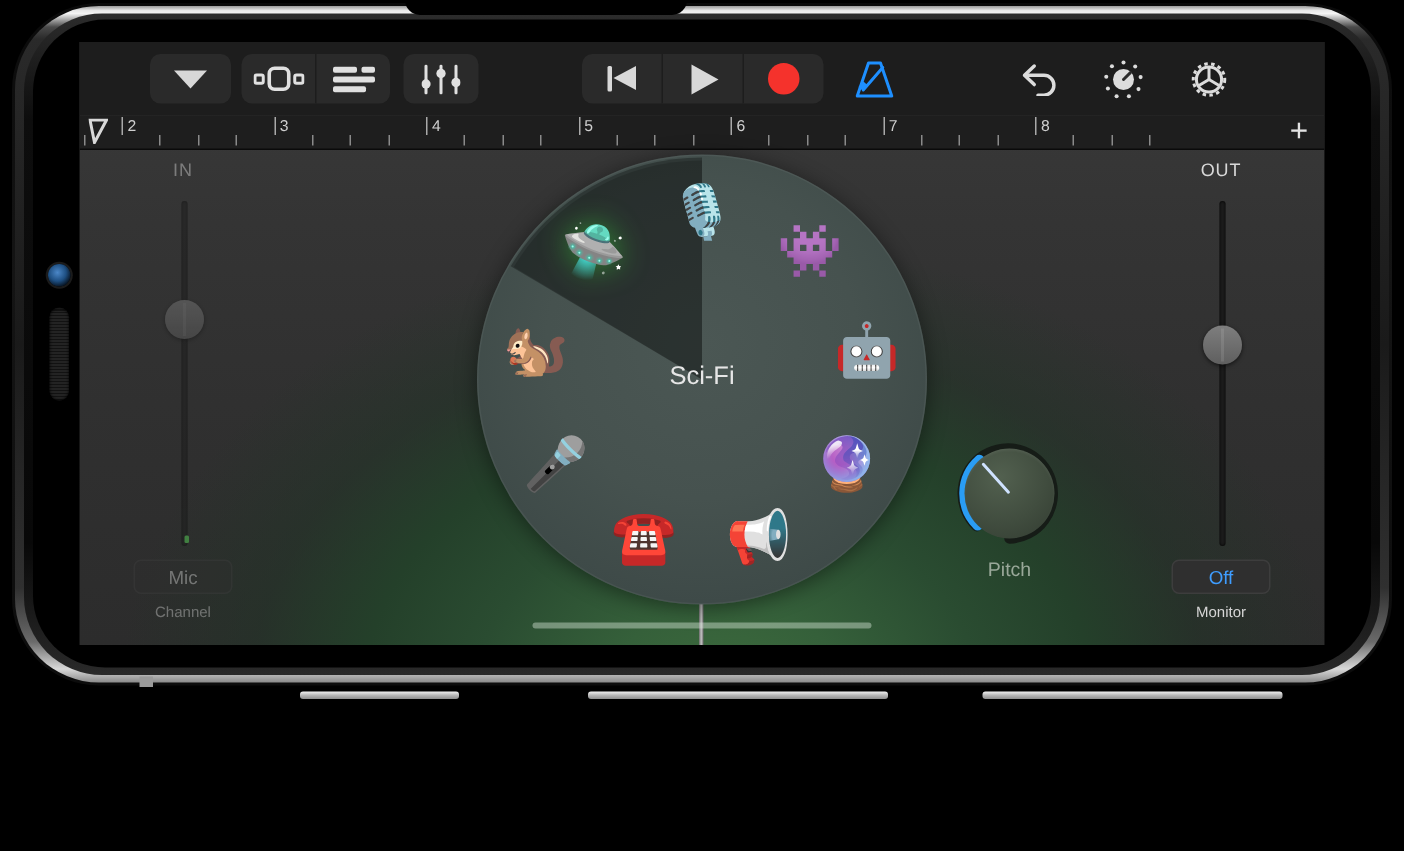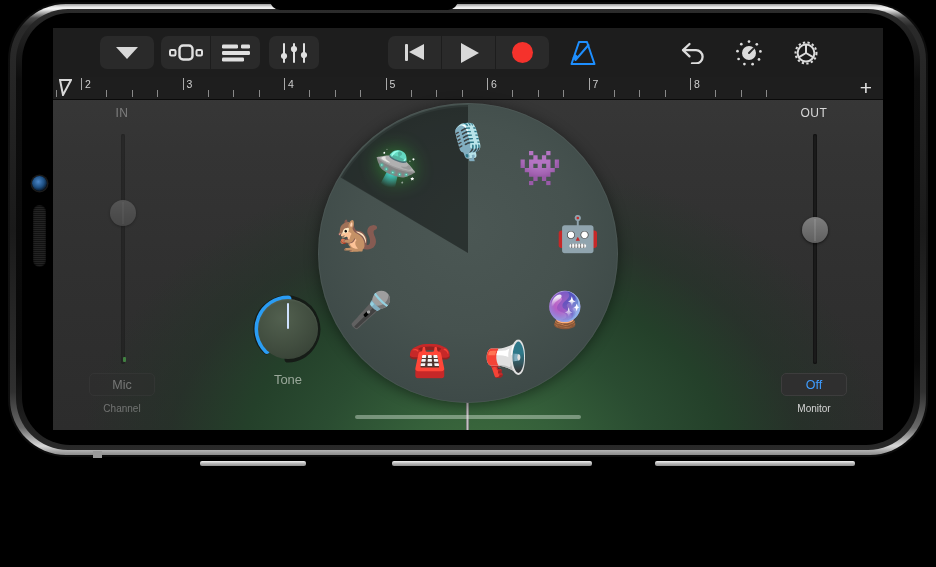--- a/index.html
+++ b/index.html
@@ -383,45 +383,46 @@
       <div class="fader-wrap">
         <div class="fader-track"></div>
         <div class="fader-knob" style="top:89px;"></div>
       </div>
       <div class="pill">
         <span style="color:#3f9dff;">Off</span>
       </div>
       <div class="sub-lbl" style="color:#d5d5d5;">Monitor</div>
     </div>
 
-    <div class="knob" style="left:196px;top:262px;">
+
+    <div class="knob" style="left:581px;top:262px;">
       <svg width="78" height="78" viewBox="0 0 78 78">
         <path d="M 17.2 60.8 A 30 30 0 1 1 39 69" fill="none" stroke="#161c17" stroke-width="7" stroke-linecap="round"></path>
-        <path id="tone-arc" fill="none" stroke="#2a9df4" stroke-width="7" stroke-linecap="round" d="M 17.78679656440357 60.21320343559643 A 30 30 0 0 1 39 9"></path>
+        <path id="pitch-arc" fill="none" stroke="#2a9df4" stroke-width="7" stroke-linecap="round" d="M 17.78679656440357 60.21320343559643 A 30 30 0 0 1 18.926081809234255 16.705655235678172"></path>
       </svg>
       <div class="knob-cap"></div>
-      <div class="knob-point" id="tone-pointer" style="height: 26px; left: 38.2px; top: 13px; transform: rotate(0deg);"></div>
-      <div class="knob-lbl">Tone</div>
-    </div>
-
+      <div class="knob-point" id="pitch-pointer" style="height: 27px; left: 38.2px; top: 12px; transform: rotate(-42deg);"></div>
+      <div class="knob-lbl">Pitch</div>
+    </div>
 
     <div class="wheel-stand" style="left:413px;top:373px;"></div>
     <div class="wheel">
       <svg width="300" height="300" viewBox="0 0 300 300" style="position:absolute;left:0;top:0;">
         <path d="M 150 150 m 0 -148 A 148 148 0 0 0 22.5 74.5 L 150 150 Z" fill="rgba(0,0,0,0.30)"></path>
         <path d="M150 150 L150 4 A 146 146 0 0 0 24.5 75 L 150 150 Z" fill="rgba(0,0,0,0.16)"></path>
       </svg>
       <div id="wheel-icons">
           <div class="icon-slot" style="left: 52.0078px; top: 38.203px; filter: drop-shadow(rgba(60, 255, 60, 0.45) 0px 0px 10px);">🛸</div>
           <div class="icon-slot" style="left: 124px; top: 12px;">🎙️</div>
           <div class="icon-slot" style="left: 195.992px; top: 38.203px;">👾</div>
           <div class="icon-slot" style="left: 234.298px; top: 104.551px;">🤖</div>
           <div class="icon-slot" style="left: 220.995px; top: 180px;">🔮</div>
           <div class="icon-slot" style="left: 162.306px; top: 229.246px;">📢</div>
           <div class="icon-slot" style="left: 85.6937px; top: 229.246px;">☎️</div>
           <div class="icon-slot" style="left: 27.0052px; top: 180px;">🎤</div>
           <div class="icon-slot" style="left: 13.7015px; top: 104.551px;">🐿️</div>
         </div>
+      <div class="wheel-center">Sci-Fi</div>
     </div>
 
     <div class="home-bar"></div>
   </div>
 </div>
 
 </body></html>

